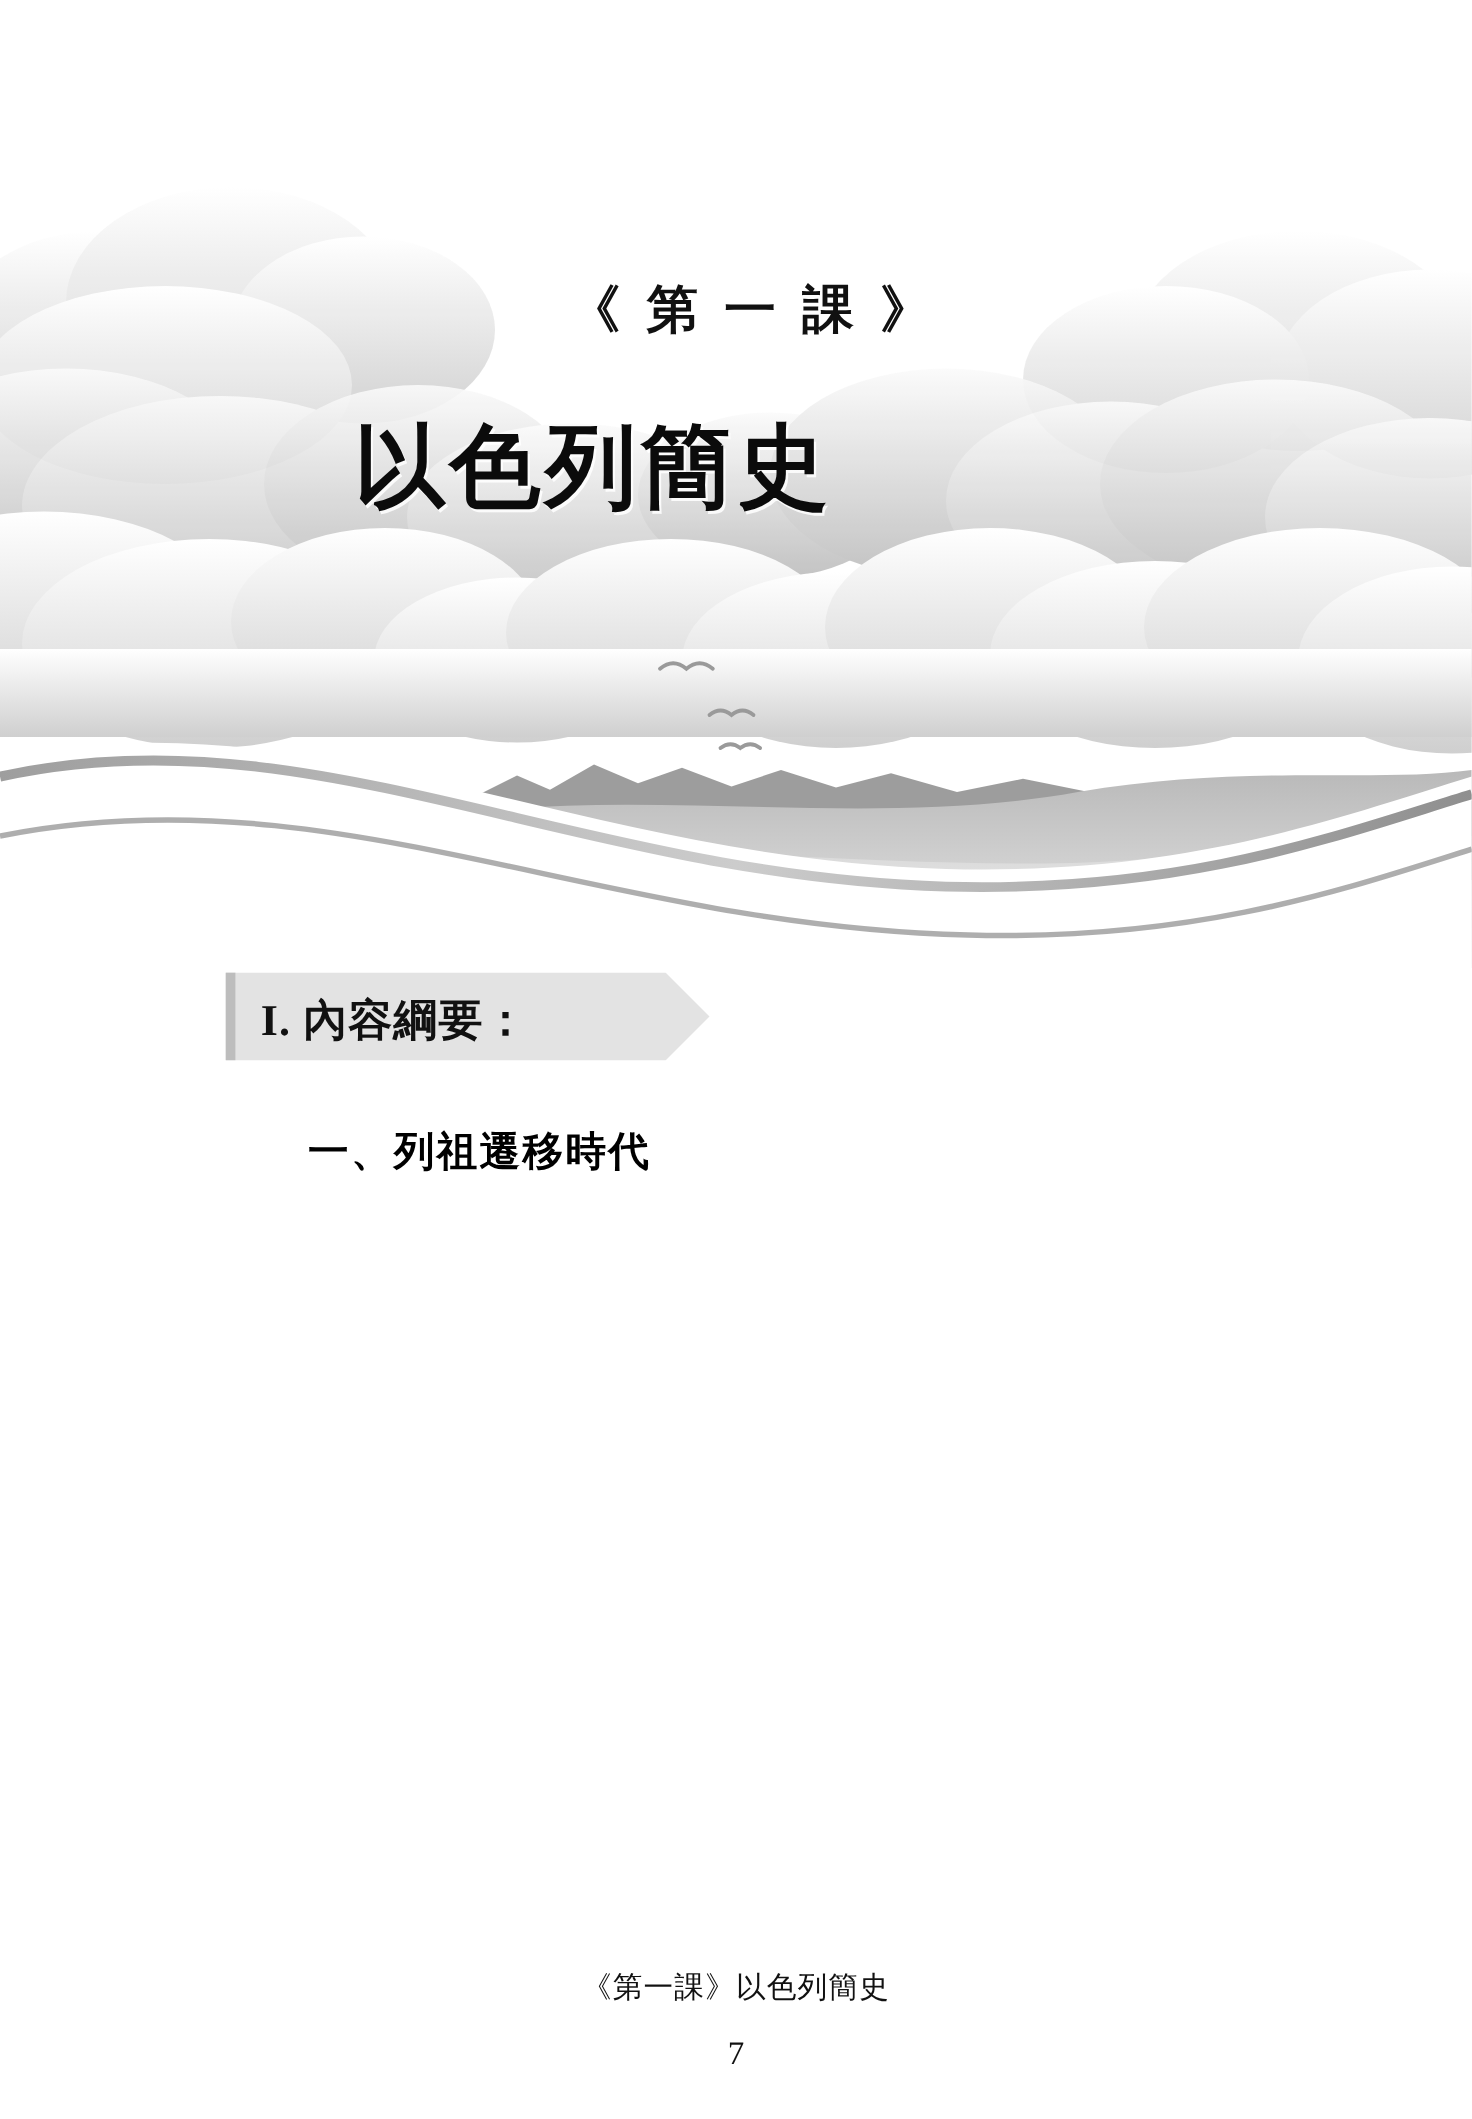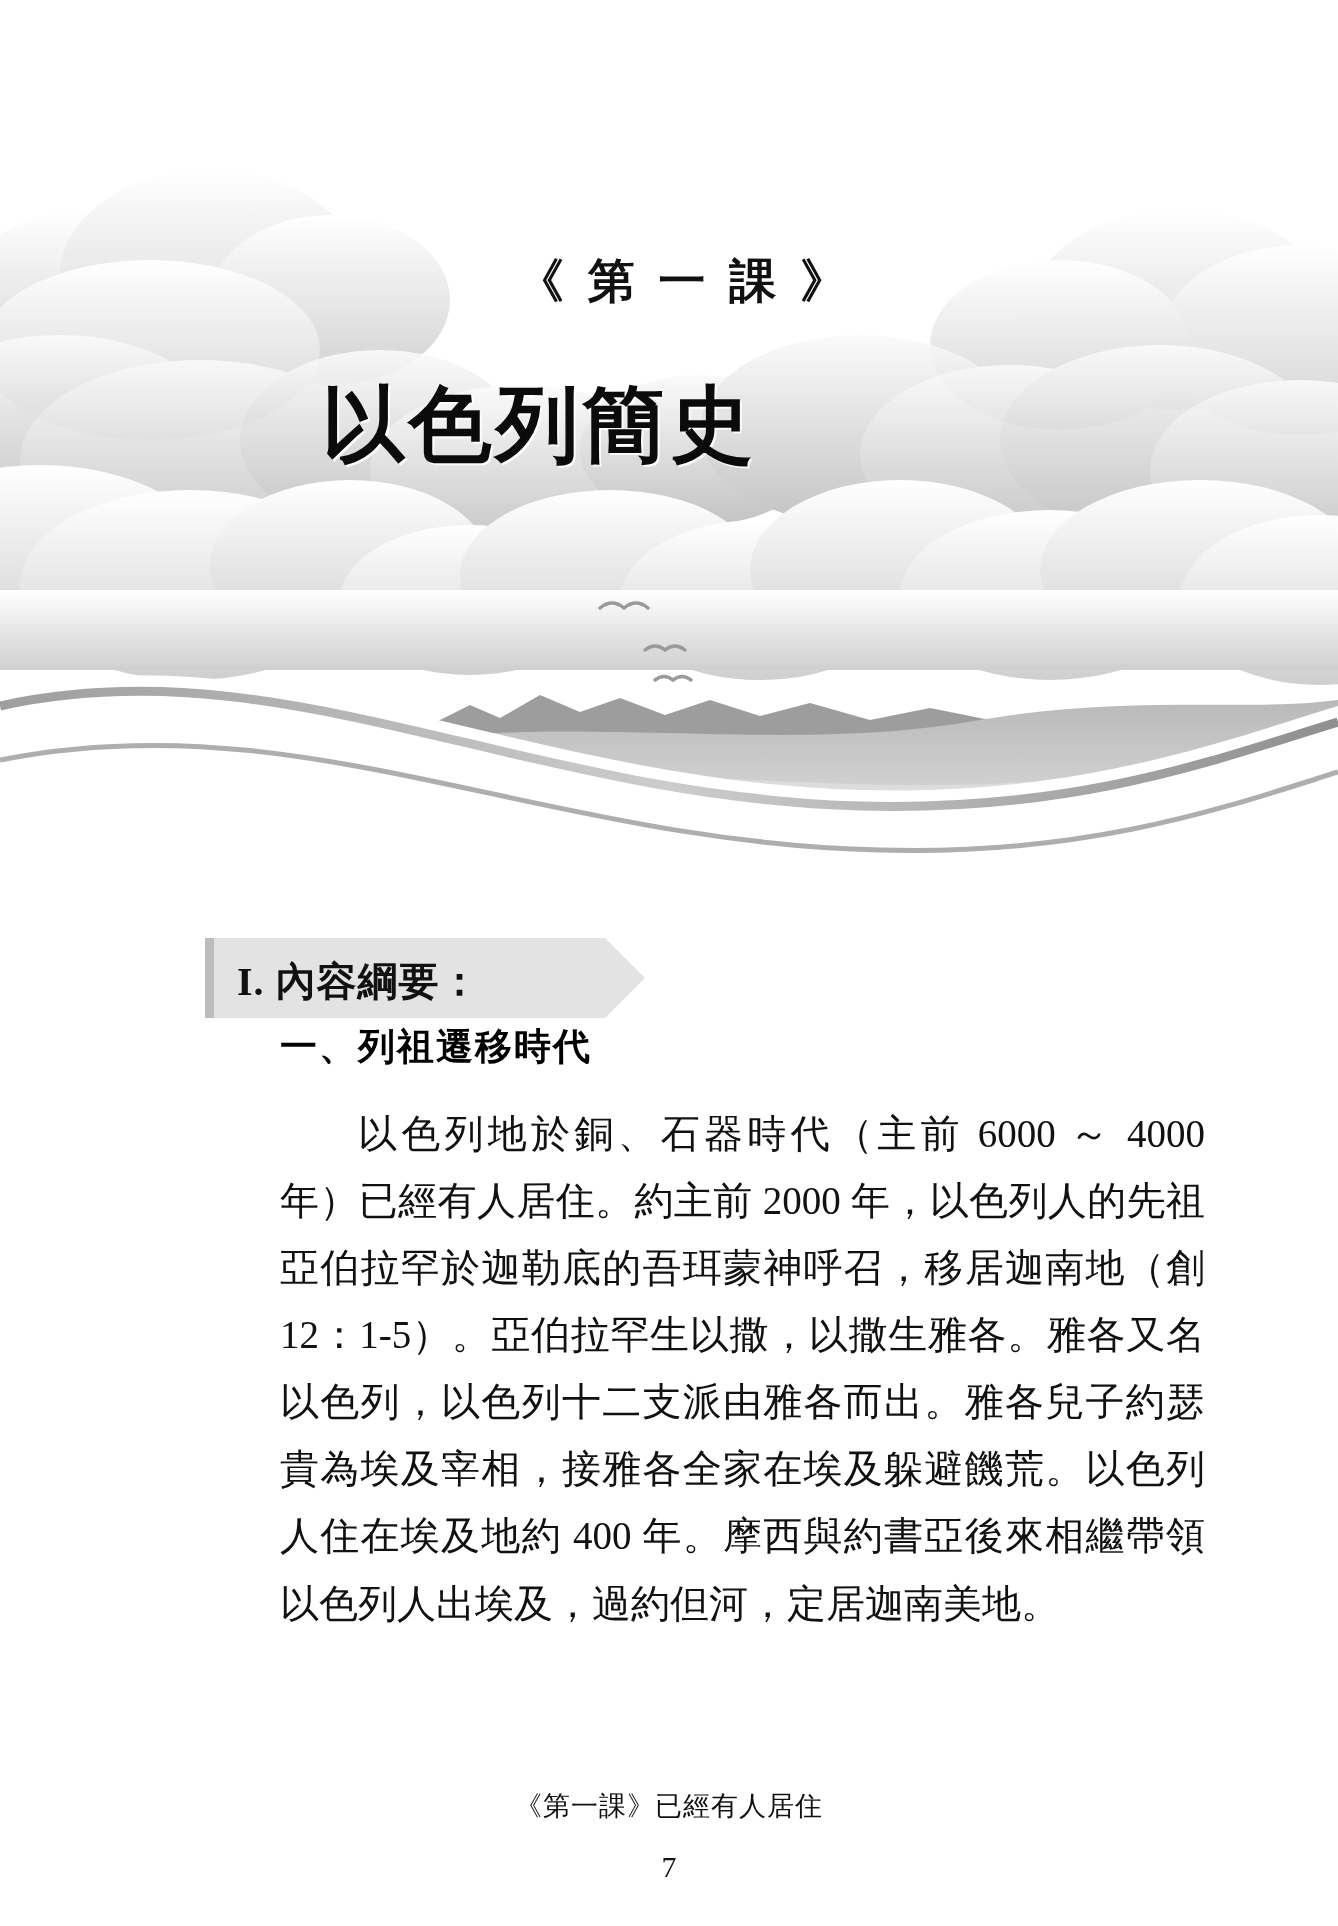--- a/index.html
+++ b/index.html
@@ -56,21 +56,21 @@
     letter-spacing: 4px;
     color: #0b0b0b;
     z-index: 5;
     text-shadow: 2px 2px 0 rgba(255,255,255,0.85);
   }
 
   
   .ribbon-wrap {
     position: absolute;
     left: 205px;
-    top: 938px;
+    top: 884px;
     width: 470px;
     height: 80px;
     z-index: 6;
   }
   .ribbon-wrap svg {
     position: absolute;
     left: 0;
     top: 0;
   }
   .ribbon-text {
@@ -220,18 +220,17 @@
   <div class="ribbon-wrap">
     <svg width="470" height="80" viewBox="0 0 470 80" xmlns="http://www.w3.org/2000/svg">
       <path d="M0 0 L400 0 L440 40 L400 80 L0 80 Z" fill="#e3e3e3"></path>
       <rect x="0" y="0" width="9" height="80" fill="#bdbdbd"></rect>
     </svg>
     <div class="ribbon-text">I. 內容綱要：</div>
   </div>
 
   <div class="subhead">一、列祖遷移時代</div>
 
-  <div class="body-text">以色列地於銅、石器時代（主前 6000 ～ 4000 年）已經有人居住。約主前 2000 年，以色列人的先祖亞伯拉罕於迦勒底的吾珥蒙神呼召，移居迦南地（創 12：1-5）。亞伯拉罕生以撒，以撒生雅各。雅各又名以色列，以色列十二支派由雅各而出。雅各兒子約瑟貴為埃及宰相，接雅各全家在埃及躲避饑荒。以色列人住在埃及地約 400 年。摩西與約書亞後來相繼帶領以色列人出埃及，過約但河，定居迦南美地。</div>
-
-  <div class="footer-title">《第一課》已經有人居住</div>
+
+  <div class="footer-title">《第一課》以色列簡史</div>
   <div class="page-number">7</div>
 
 </div>
 
 </body></html>

